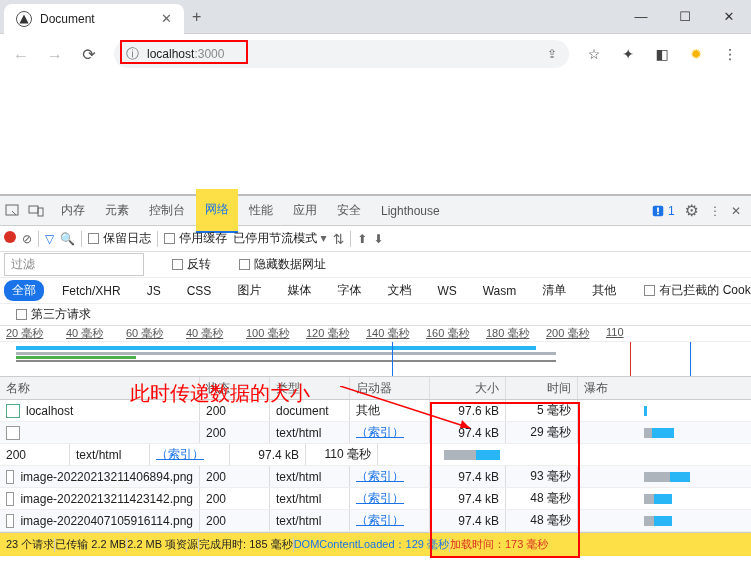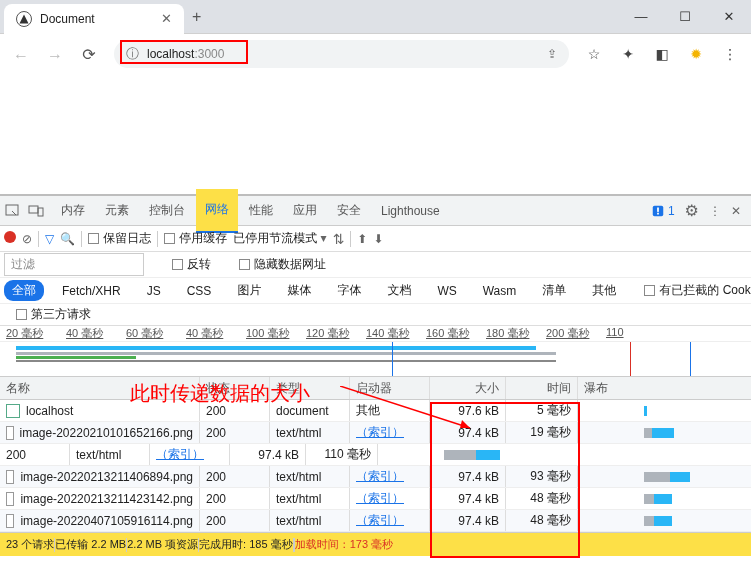--- a/index.html
+++ b/index.html
@@ -241,29 +241,28 @@
           <div class="td c5">5 毫秒</div>
           <div class="td c6">
             <div class="wf" style="position: relative; width: 100%;">
               <div class="seg" style="position: absolute; left: 60px; width: 3px; height: 10px; background: rgb(41, 182, 246);"></div>
             </div>
           </div>
         </div>
         <div class="tr">
           <div class="td c0">
             <span class="ficon"></span>
-            <span>image-20220210101652166.png</span>
-          </div>
-          <div class="td c1">200</div>
-          <div class="td c2">text/html</div>
-          <div class="td c3">
-            <span class="link">（索引）</span>
-          </div>
-          <div class="td c4">97.4 kB</div>
-          <div class="td c5">19 毫秒</div>
+          </div>
+          <div class="td c1">200</div>
+          <div class="td c2">text/html</div>
+          <div class="td c3">
+            <span class="link">（索引）</span>
+          </div>
+          <div class="td c4">97.4 kB</div>
+          <div class="td c5">29 毫秒</div>
           <div class="td c6">
             <div class="wf" style="position: relative; width: 100%;">
               <div class="seg" style="position: absolute; left: 60px; width: 8px; height: 10px; background: rgb(174, 180, 187);"></div>
               <div class="seg" style="position: absolute; left: 68px; width: 22px; height: 10px; background: rgb(41, 182, 246);"></div>
             </div>
           </div>
         </div>
         <div class="tr">
           <div class="td c1">200</div>
           <div class="td c2">text/html</div>
@@ -343,16 +342,17 @@
 
   <div class="status">
     <span>23 个请求</span>
       <span class="sep"></span>
     <span>已传输 2.2 MB</span>
       <span class="sep"></span>
     <span>2.2 MB 项资源</span>
       <span class="sep"></span>
     <span>完成用时: 185 毫秒</span>
       <span class="sep"></span>
+    <span class="blue">DOMContentLoaded：129 毫秒</span>
       <span class="sep"></span>
     <span class="red">加载时间：173 毫秒</span>
   </div>
 </div>
 
 </body></html>

